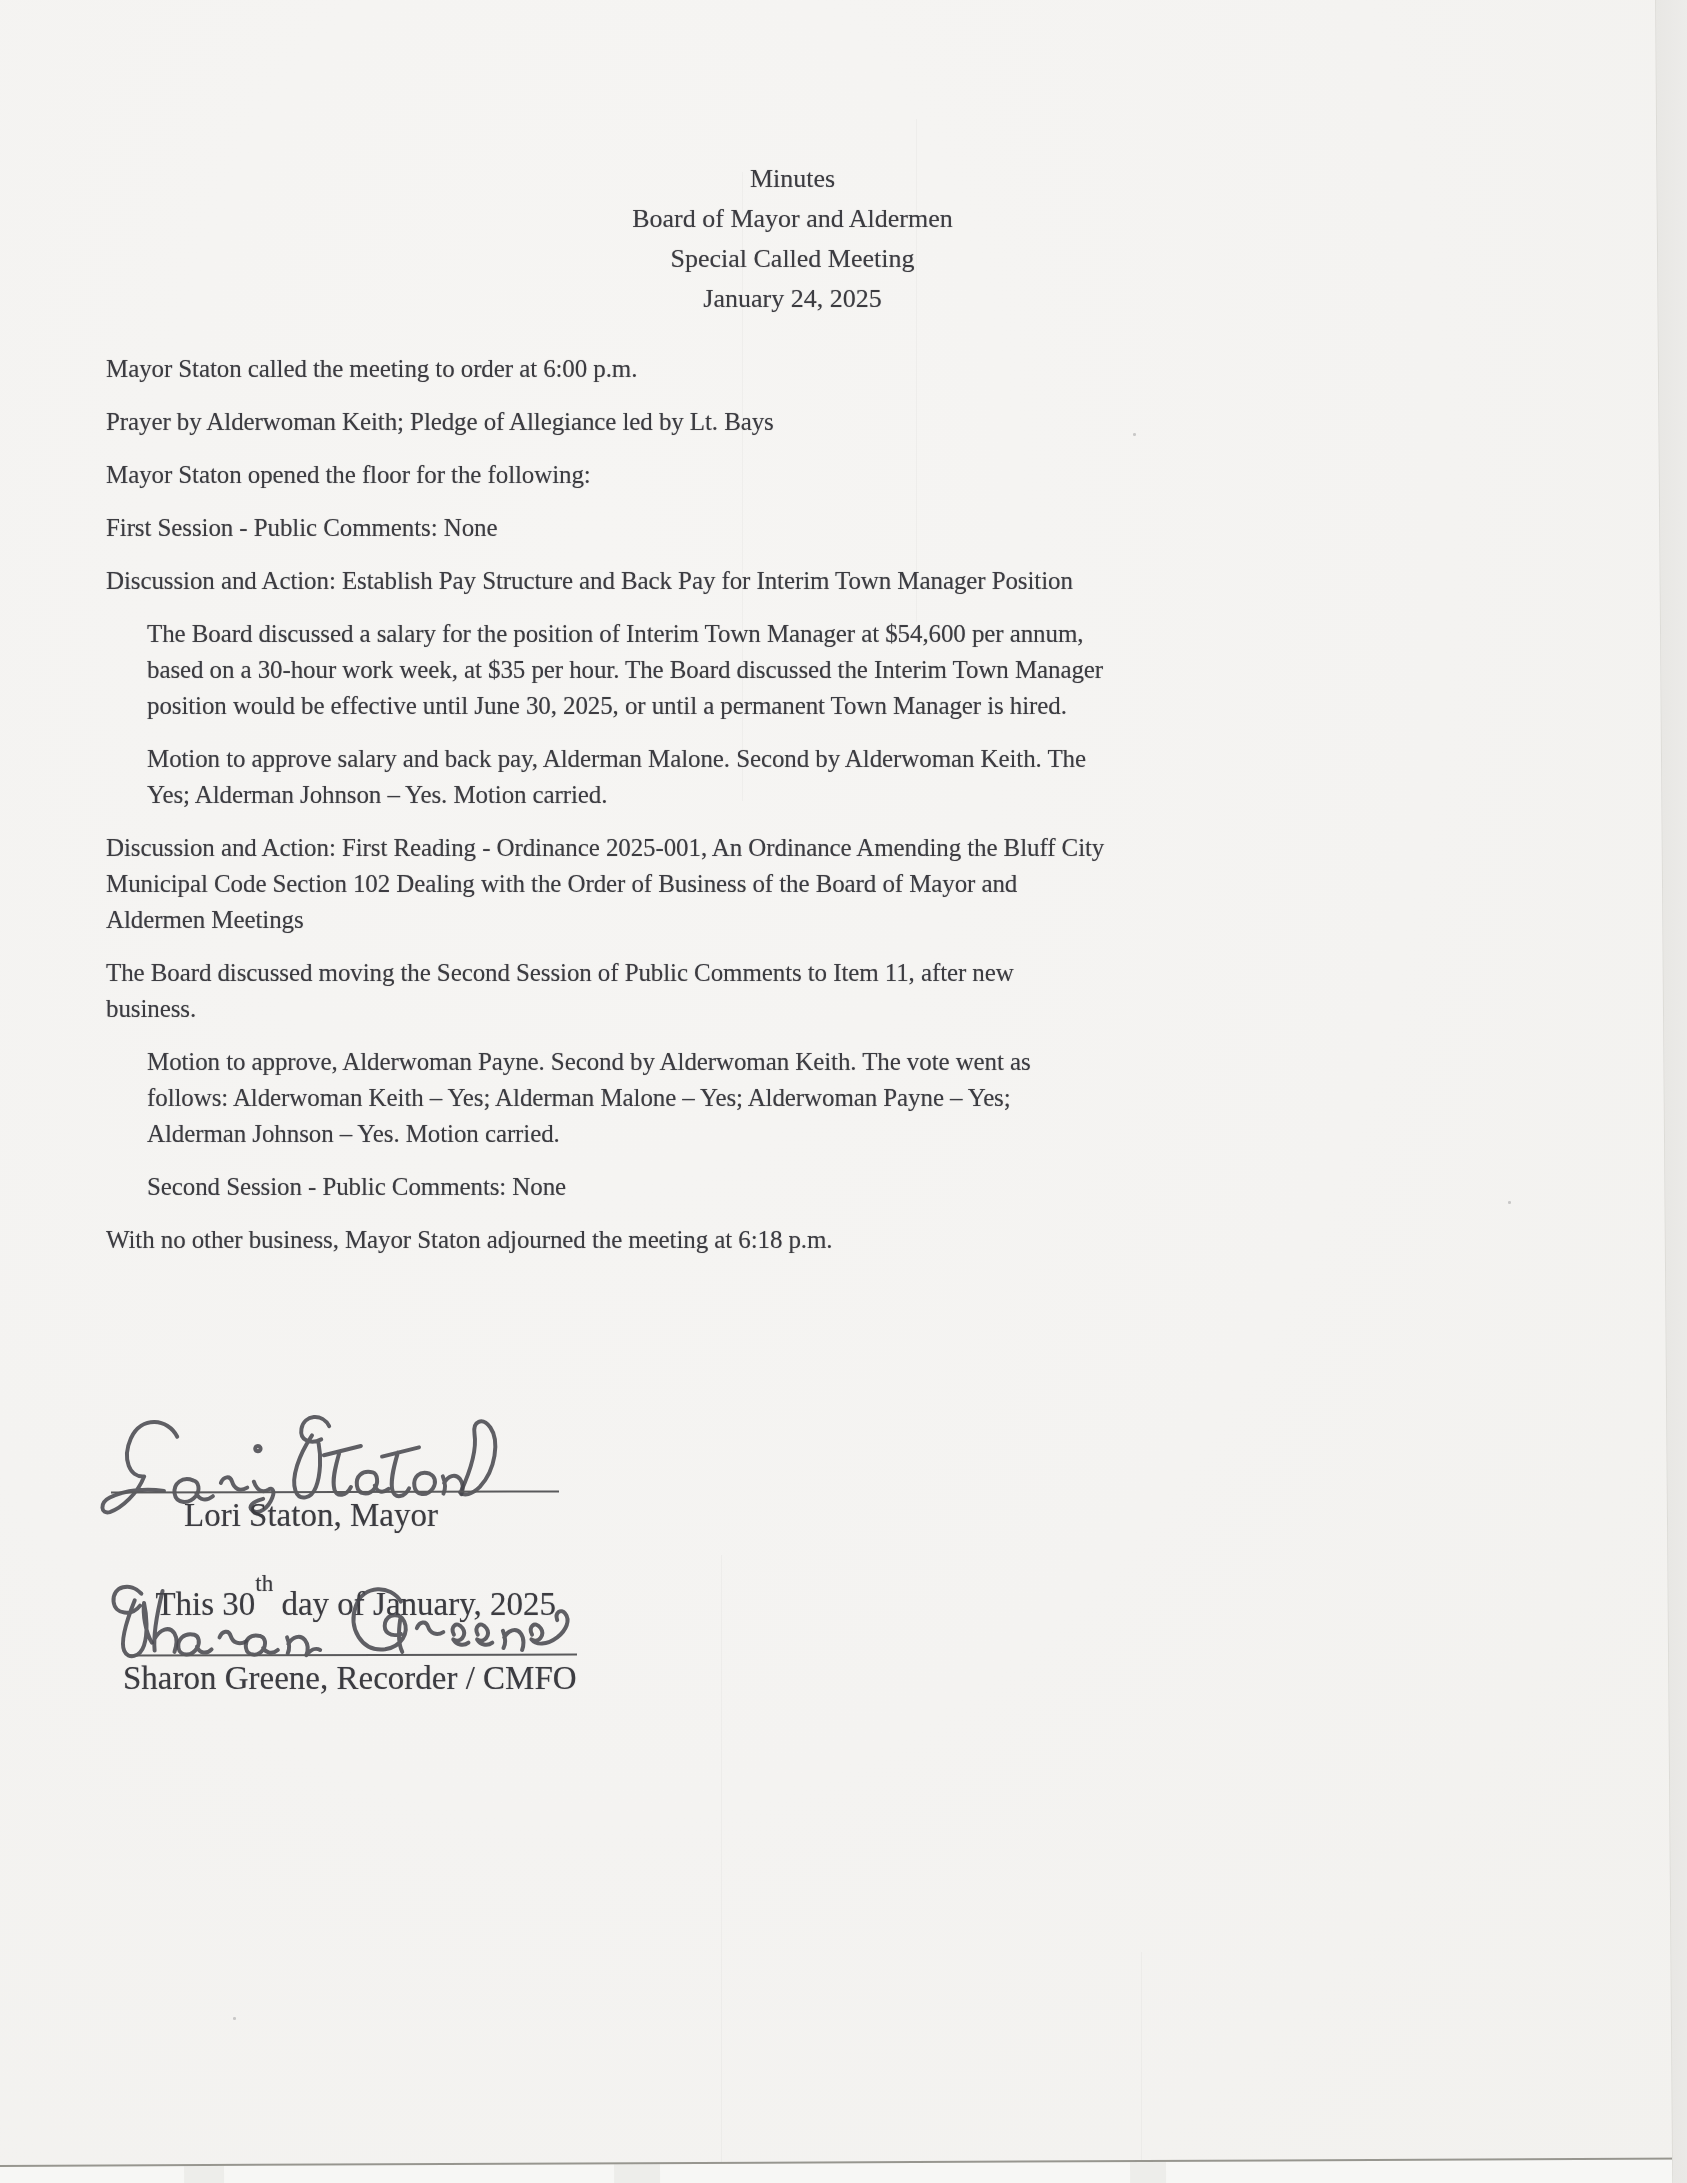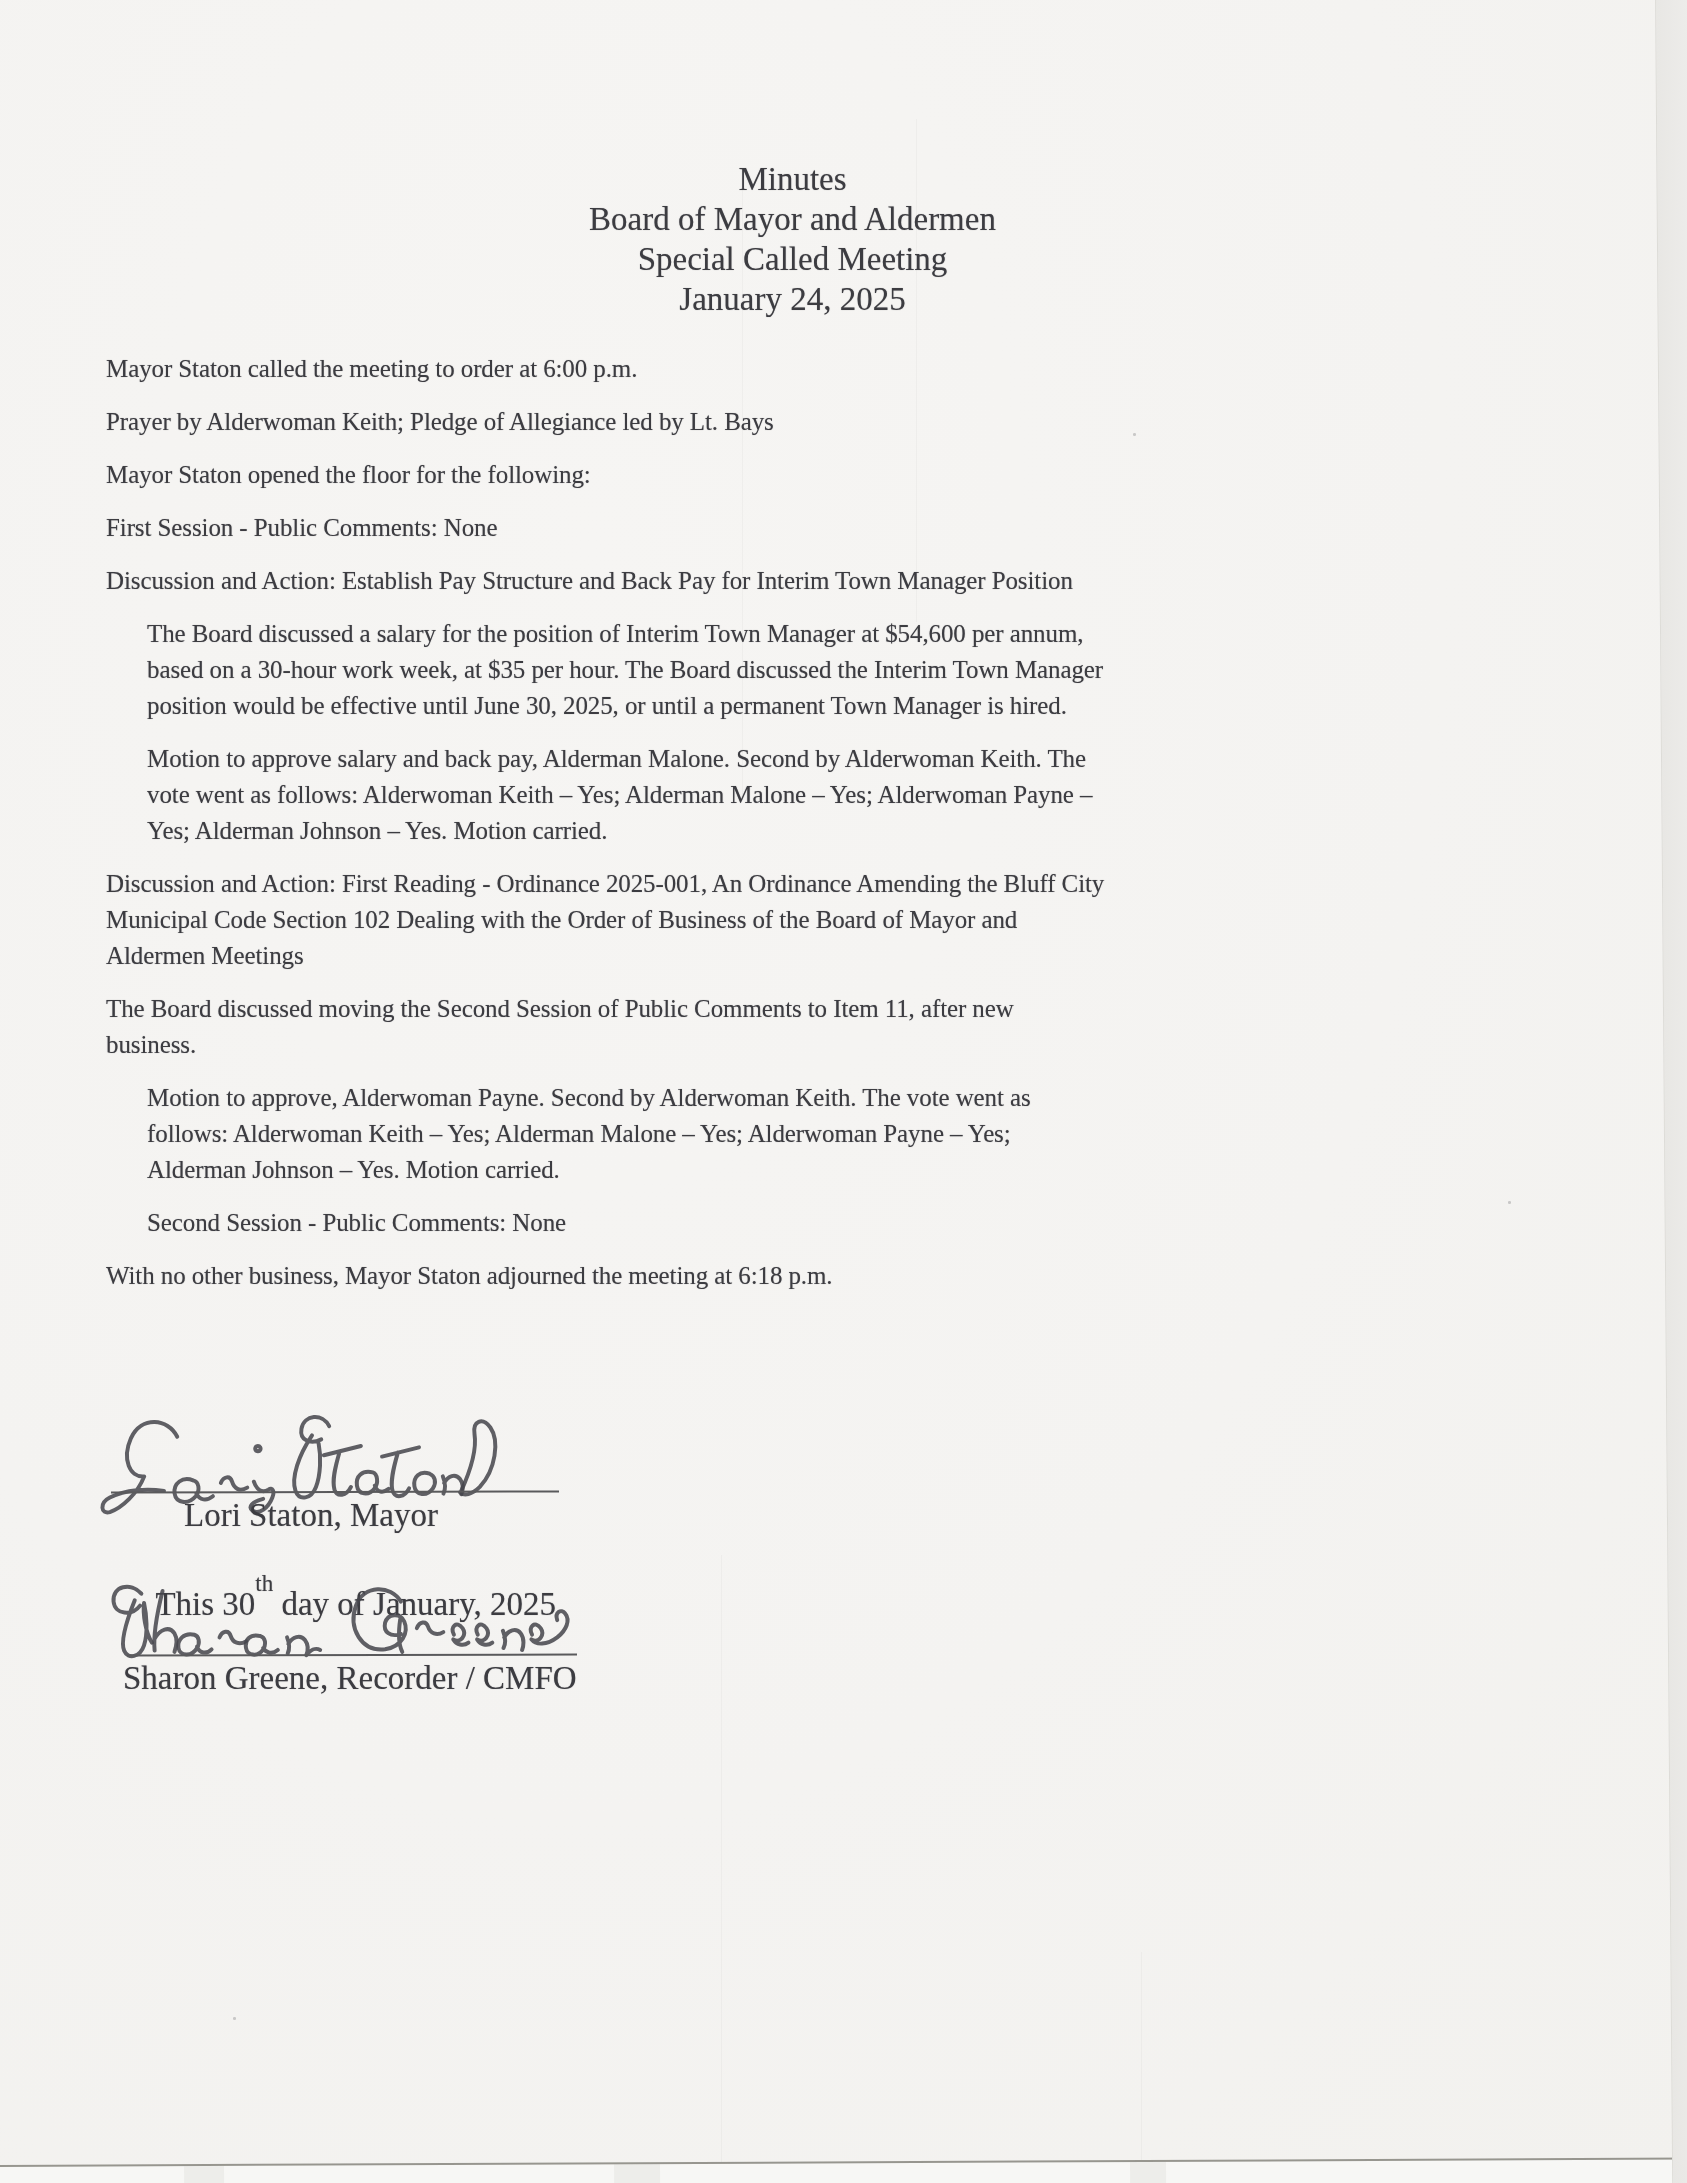--- a/index.html
+++ b/index.html
@@ -11,21 +11,21 @@
   .page {
     position: absolute; left: 0; top: 0;
     width: 1687px; height: 2183px;
     overflow: hidden;
     background: radial-gradient(ellipse at 35% 25%, #f6f5f3 0%, #f4f3f1 55%, #f2f1ee 100%);
     color: #3c3c41;
   }
   .ink { text-shadow: 0 0 1px rgba(58,58,64,0.45); }
   .title-block {
     position: absolute; left: 106px; top: 159px; width: 1373px;
-    text-align: center; font-size: 33px; line-height: 40px;
+    text-align: center; font-size: 26px; line-height: 40px;
   }
   .content {
     position: absolute; left: 106px; top: 351px; width: 1376px;
     font-size: 25px; line-height: 36px; letter-spacing: -0.1px;
   }
   .para { margin: 0 0 17px 0; }
   .para.indent { padding-left: 41px; }
   .line { display: block; white-space: nowrap; }
   .sig-script { position: absolute; pointer-events: none; }
   .sig-script path { fill: none; stroke: #44444b; stroke-width: 6; stroke-linecap: round; stroke-linejoin: round; stroke-opacity: 0.85; }
@@ -78,21 +78,20 @@
     <p class="para">
       <span class="line">Discussion and Action: Establish Pay Structure and Back Pay for Interim Town Manager Position</span>
     </p>
     <p class="para indent">
       <span class="line">The Board discussed a salary for the position of Interim Town Manager at $54,600 per annum,</span>
       <span class="line">based on a 30-hour work week, at $35 per hour. The Board discussed the Interim Town Manager</span>
       <span class="line">position would be effective until June 30, 2025, or until a permanent Town Manager is hired.</span>
     </p>
     <p class="para indent">
       <span class="line">Motion to approve salary and back pay, Alderman Malone. Second by Alderwoman Keith. The</span>
-      <span class="line">vote went as follows: Alderwoman Keith – Yes; Alderman Malone – Yes; Alderwoman Payne –</span>
       <span class="line">Yes; Alderman Johnson – Yes. Motion carried.</span>
     </p>
     <p class="para">
       <span class="line">Discussion and Action: First Reading - Ordinance 2025-001, An Ordinance Amending the Bluff City</span>
       <span class="line">Municipal Code Section 102 Dealing with the Order of Business of the Board of Mayor and</span>
       <span class="line">Aldermen Meetings</span>
     </p>
     <p class="para">
       <span class="line">The Board discussed moving the Second Session of Public Comments to Item 11, after new</span>
       <span class="line">business.</span>

